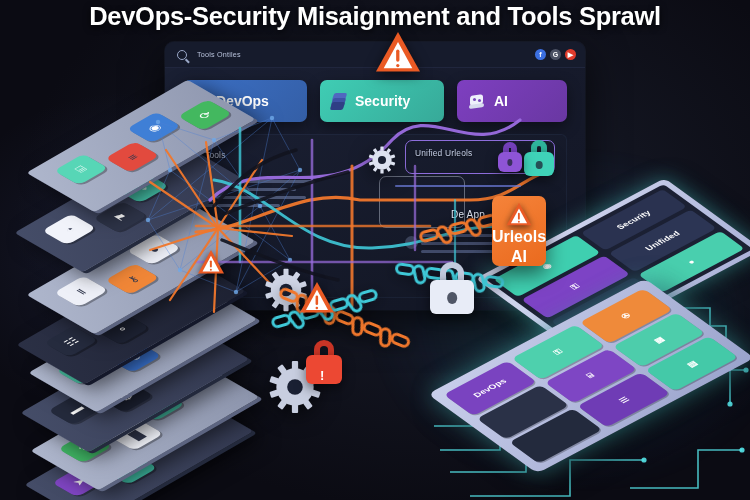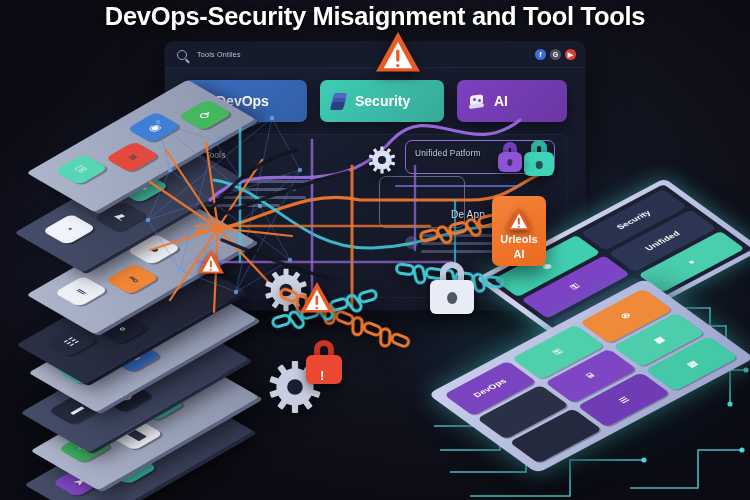--- a/index.html
+++ b/index.html
@@ -219,34 +219,34 @@
   .chain{ position:absolute; z-index:48; }
   .link{ position:absolute; width:20px;height:12px; border:3.4px solid; border-radius:7px; }
 
   .alert-card{
     position:absolute; left:492px; top:196px; width:54px; height:70px;
     background:linear-gradient(150deg,#f5833a,#ea6a1e);
     border-radius:7px; z-index:52;
     display:flex; flex-direction:column; align-items:center; justify-content:center;
     gap:3px; box-shadow:0 8px 20px rgba(0,0,0,.55);
   }
-  .alert-card .ac-text{ color:#fff; font-size:11px; font-weight:bold; line-height:1.05; }
+  .alert-card .ac-text{ color:#fff; font-size:16px; font-weight:bold; line-height:1.05; }
 
   .mesh{ position:absolute; left:140px; top:110px; width:180px; height:200px; z-index:26; }
 </style>
 </head>
 <body>
 
 <div id="stage">
 
   <div class="bg-base"></div>
   <div class="bg-glow-left"></div>
   <div class="bg-glow-right"></div>
 
-  <div class="title">DevOps-Security Misaignment and Tool Tools</div>
+  <div class="title">DevOps-Security Misaignment and Tools Sprawl</div>
 
   <div class="stack" id="toolStack">
       <div class="slab light" style="left: 48px; top: 100px; z-index: 40;">
         <div class="tile" style="background: rgb(87, 214, 182); color: rgb(255, 255, 255); left: 18px; top: 16px;">⌸</div>
         <div class="tile" style="background: rgb(226, 74, 62); color: rgb(50, 56, 78); left: 60px; top: 36px;">≡</div>
         <div class="tile" style="background: rgb(63, 127, 214); color: rgb(255, 255, 255); left: 102px; top: 16px;">◉</div>
         <div class="tile" style="background: rgb(67, 184, 95); color: rgb(255, 255, 255); left: 144px; top: 36px;">⟳</div>
       </div>
       <div class="slab dark" style="left: 36px; top: 160px; z-index: 39;">
         <div class="tile" style="background: rgb(241, 243, 250); color: rgb(50, 56, 78); left: 18px; top: 16px;">◔</div>
@@ -322,21 +322,21 @@
             </span>
           <span>AI</span>
         </div>
       </div>
 
       <div class="panel">
         <div class="rounded-box rb1"></div>
         <div class="rounded-box rb2"></div>
 
         <div class="lbl tools">Tools</div>
-        <div class="lbl unified">Unifided Patform</div>
+        <div class="lbl unified">Unified Urleols</div>
         <div class="lbl deapp">De App</div>
 
         <div class="mini-rows">
             <i></i>
             <i></i>
             <i></i>
             <i></i>
           </div>
         <div class="mini-rows2">
             <i></i>

